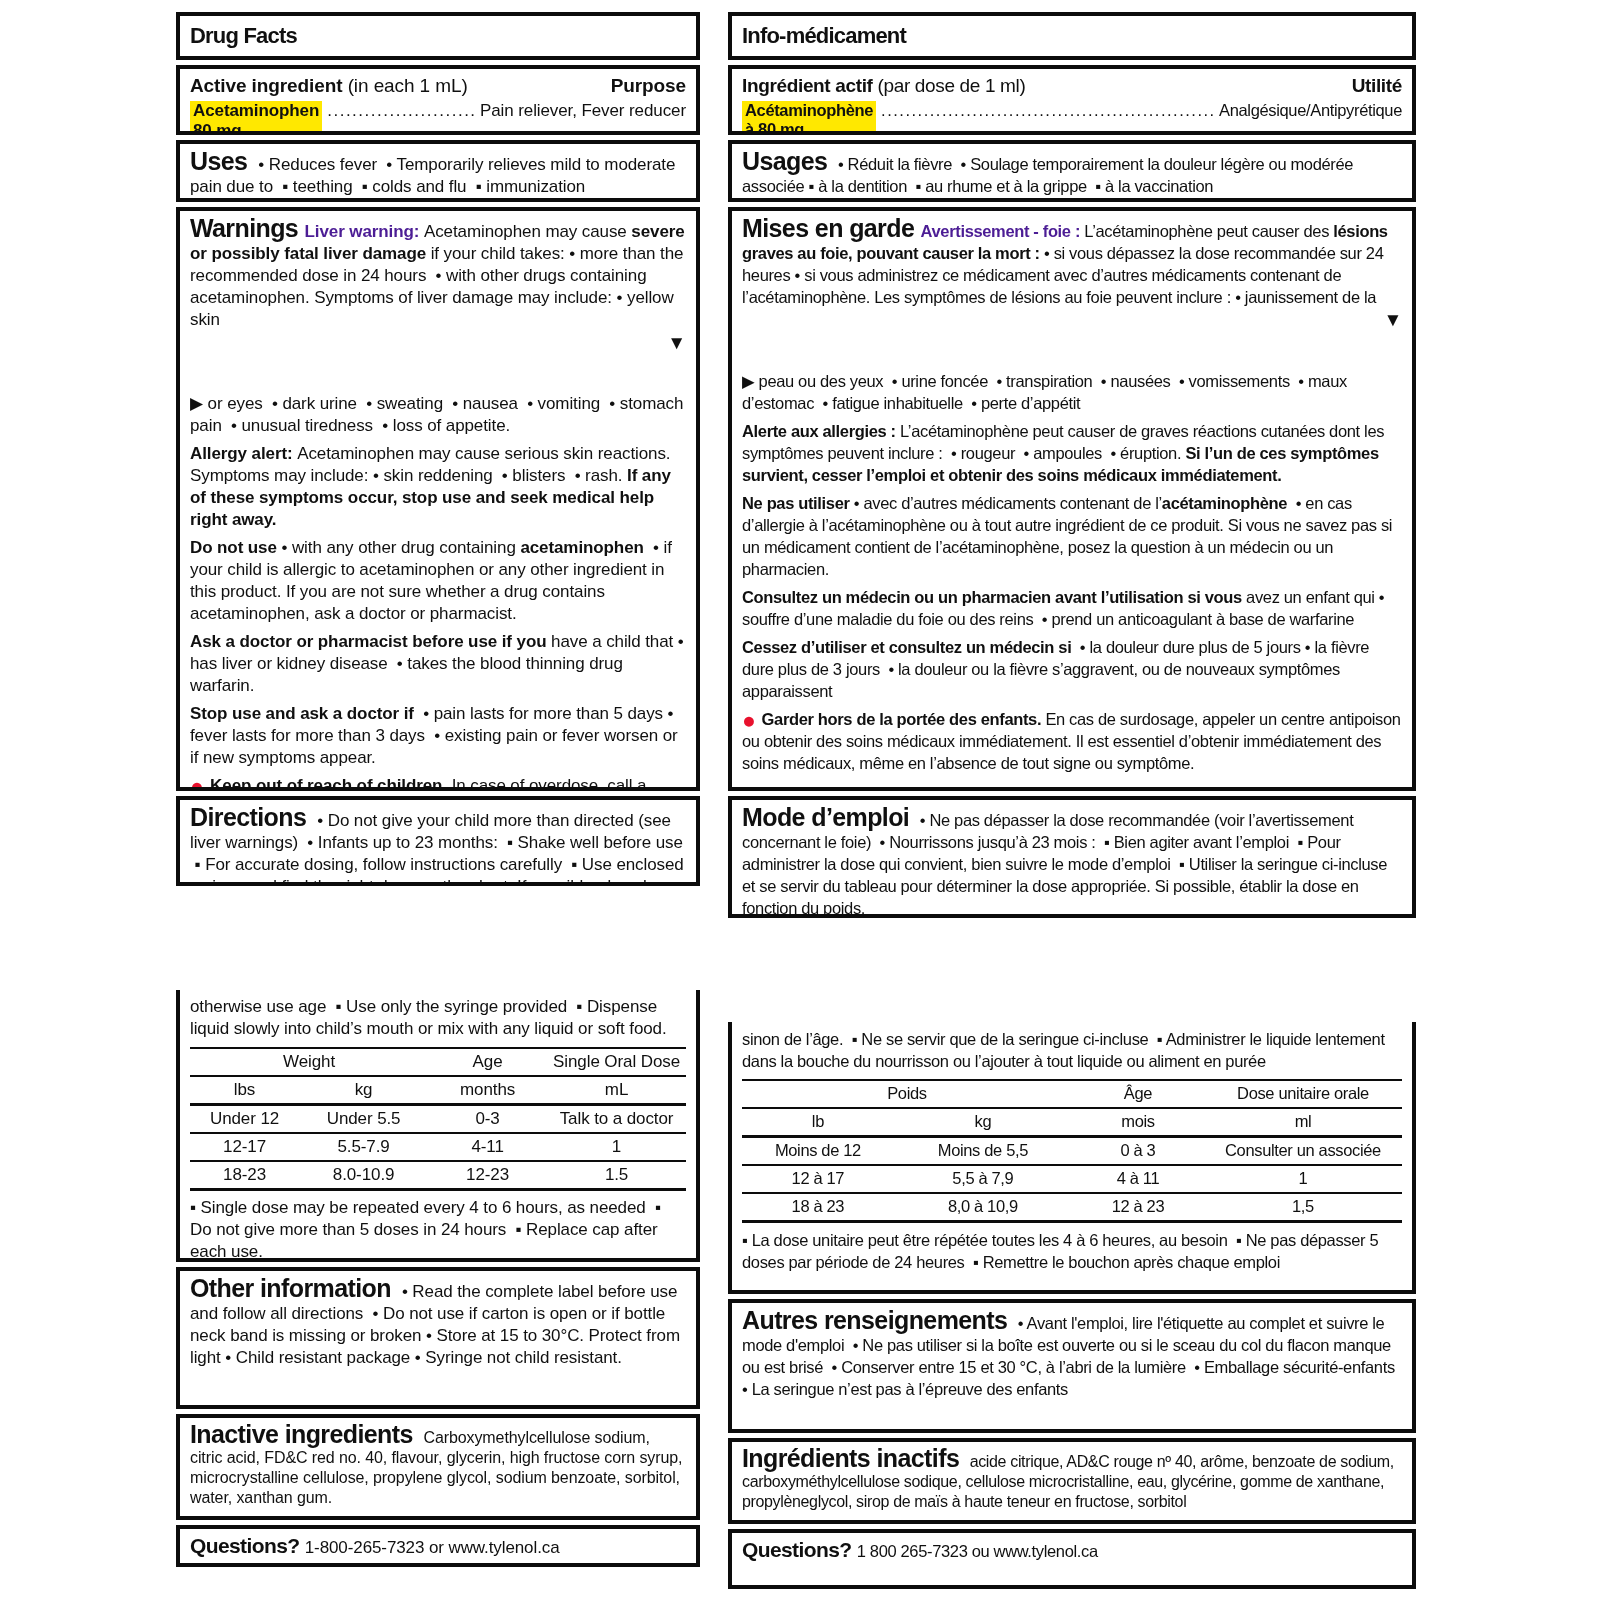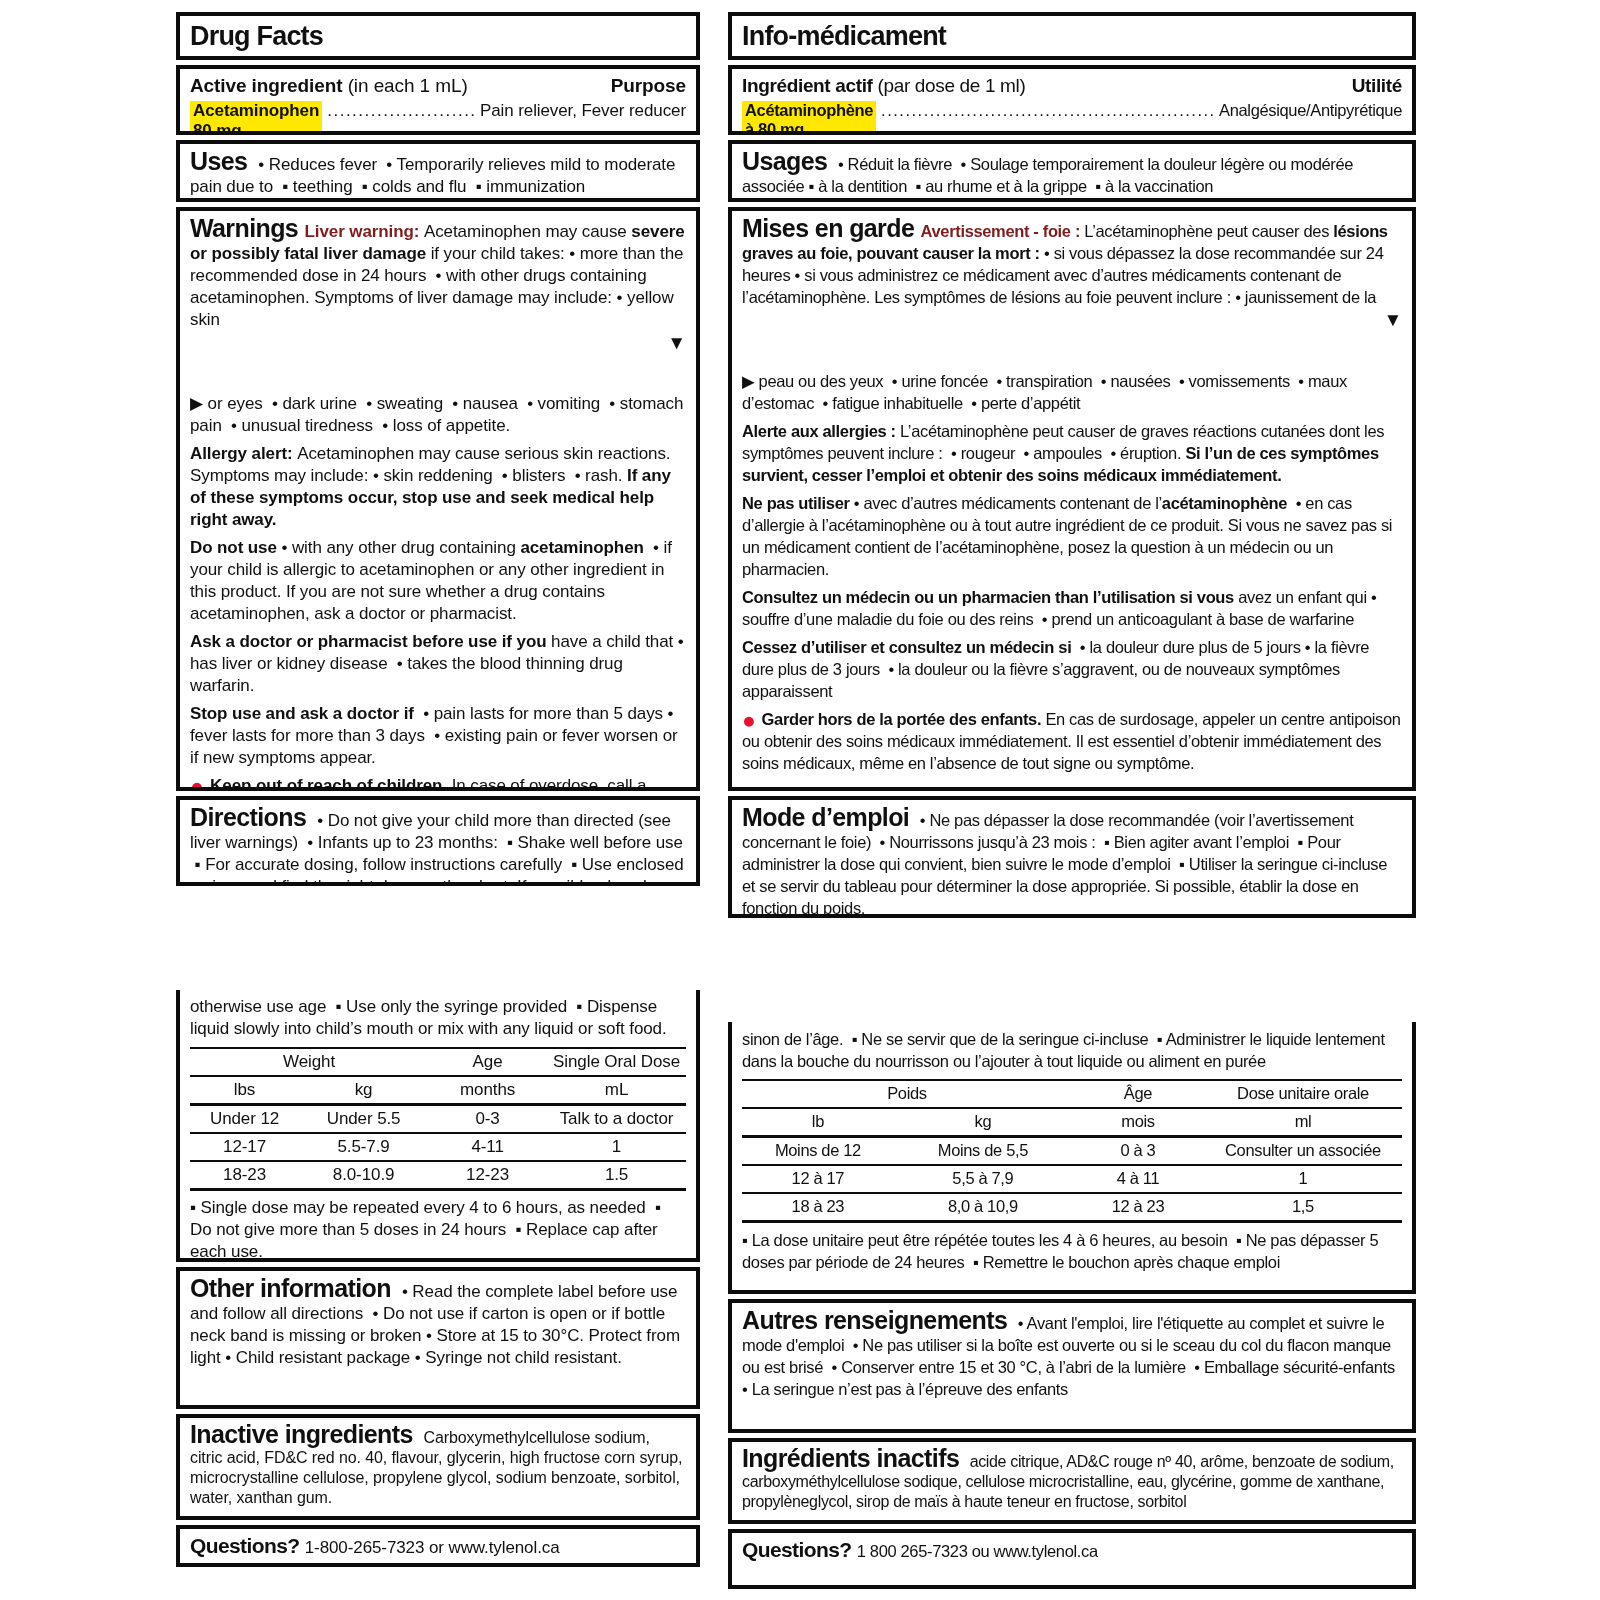--- a/index.html
+++ b/index.html
@@ -11,27 +11,27 @@
   }
   .col { position:absolute; top:12px; }
   .col.left  { left:176px; width:524px; font-size:17px;   letter-spacing:-0.1px; }
   .col.right { left:728px; width:688px; font-size:16.5px; letter-spacing:-0.35px; }
 
   .box { border:4px solid #0c0c0c; background:#fff; padding:6px 10px; margin-bottom:5px; overflow:hidden; }
   .box.no-top { border-top:none; }
   .fold { margin-bottom:104px; }
 
   .title-box { display:flex; align-items:center; }
-  .title-text { font-size:27px; font-weight:bold; letter-spacing:-0.8px; }
+  .title-text { font-size:22px; font-weight:bold; letter-spacing:-0.8px; }
 
   .para { margin:0; line-height:22px; }
   .para + .para { margin-top:6px; }
   .sec { font-weight:bold; font-size:25px; letter-spacing:-0.6px; }
   .b  { font-weight:bold; }
-  .rb { font-weight:bold; color:#7f1d1d; }
+  .rb { font-weight:bold; color:#4c1d95; }
   .dot { color:#e8112d; font-size:23px; vertical-align:-3px; line-height:0; }
   .hl { background:#ffe800; font-weight:bold; padding:0 3px; }
 
   .row { display:flex; align-items:baseline; }
   .spread { justify-content:space-between; }
   .ai-h { font-size:19px; }
   .leader { margin-top:4px; }
   .dots { flex:1 1 auto; overflow:hidden; white-space:nowrap; margin:0 5px; letter-spacing:1.5px; }
   .val { white-space:nowrap; }
 
@@ -171,21 +171,21 @@
       <p class="para"><span class="sec">Usages </span><span><span>&nbsp;• Réduit la fièvre &nbsp;• Soulage temporairement la douleur légère ou modérée associée ▪ à la dentition &nbsp;▪ au rhume et à la grippe &nbsp;▪ à la vaccination</span></span></p>
     </div>
 
     <div class="box" style="height:584px;">
       <p class="para"><span class="sec">Mises en garde </span><span><span class="rb">Avertissement - foie : </span><span>L’acétaminophène peut causer des </span><span class="b">lésions graves au foie, pouvant causer la mort :</span><span> • si vous dépassez la dose recommandée sur 24 heures • si vous administrez ce médicament avec d’autres médicaments contenant de l’acétaminophène. Les symptômes de lésions au foie peuvent inclure : • jaunissement de la</span></span></p>
       <div class="cont-down">▼</div>
       <div class="warn-gap"></div>
       <p class="para"><span>▶</span><span><span> peau ou des yeux &nbsp;• urine foncée &nbsp;• transpiration &nbsp;• nausées &nbsp;• vomissements &nbsp;• maux d’estomac &nbsp;• fatigue inhabituelle &nbsp;• perte d’appétit</span></span></p>
       <p class="para"><span class="b">Alerte aux allergies : </span><span>L’acétaminophène peut causer de graves réactions cutanées dont les symptômes peuvent inclure : &nbsp;• rougeur &nbsp;• ampoules &nbsp;• éruption. </span><span class="b">Si l’un de ces symptômes survient, cesser l’emploi et obtenir des soins médicaux immédiatement.</span></p>
       <p class="para"><span class="b">Ne pas utiliser </span><span> • avec d’autres médicaments contenant de l’</span><span class="b">acétaminophène</span><span> &nbsp;• en cas d’allergie à l’acétaminophène ou à tout autre ingrédient de ce produit. Si vous ne savez pas si un médicament contient de l’acétaminophène, posez la question à un médecin ou un pharmacien.</span></p>
-      <p class="para"><span class="b">Consultez un médecin ou un pharmacien than l’utilisation si vous</span><span> avez un enfant qui • souffre d’une maladie du foie ou des reins &nbsp;• prend un anticoagulant à base de warfarine</span></p>
+      <p class="para"><span class="b">Consultez un médecin ou un pharmacien avant l’utilisation si vous</span><span> avez un enfant qui • souffre d’une maladie du foie ou des reins &nbsp;• prend un anticoagulant à base de warfarine</span></p>
       <p class="para"><span class="b">Cessez d’utiliser et consultez un médecin si</span><span> &nbsp;• la douleur dure plus de 5 jours • la fièvre dure plus de 3 jours &nbsp;• la douleur ou la fièvre s’aggravent, ou de nouveaux symptômes apparaissent</span></p>
       <p class="para"><span class="dot">● </span><span class="b">Garder hors de la portée des enfants.</span><span> En cas de surdosage, appeler un centre antipoison ou obtenir des soins médicaux immédiatement. Il est essentiel d’obtenir immédiatement des soins médicaux, même en l’absence de tout signe ou symptôme.</span></p>
     </div>
 
     <div class="box fold" style="height:122px;">
       <p class="para"><span class="sec">Mode d’emploi </span><span><span>&nbsp;• Ne pas dépasser la dose recommandée (voir l’avertissement concernant le foie) &nbsp;• Nourrissons jusqu’à 23 mois : &nbsp;▪ Bien agiter avant l’emploi &nbsp;▪ Pour administrer la dose qui convient, bien suivre le mode d’emploi &nbsp;▪ Utiliser la seringue ci-incluse et se servir du tableau pour déterminer la dose appropriée. Si possible, établir la dose en fonction du poids,</span></span></p>
     </div>
 
     <div class="box no-top" style="height:272px;">
       <p class="para"><span>sinon de l’âge. &nbsp;▪ Ne se servir que de la seringue ci-incluse &nbsp;▪ Administrer le liquide lentement dans la bouche du nourrisson ou l’ajouter à tout liquide ou aliment en purée</span></p>

